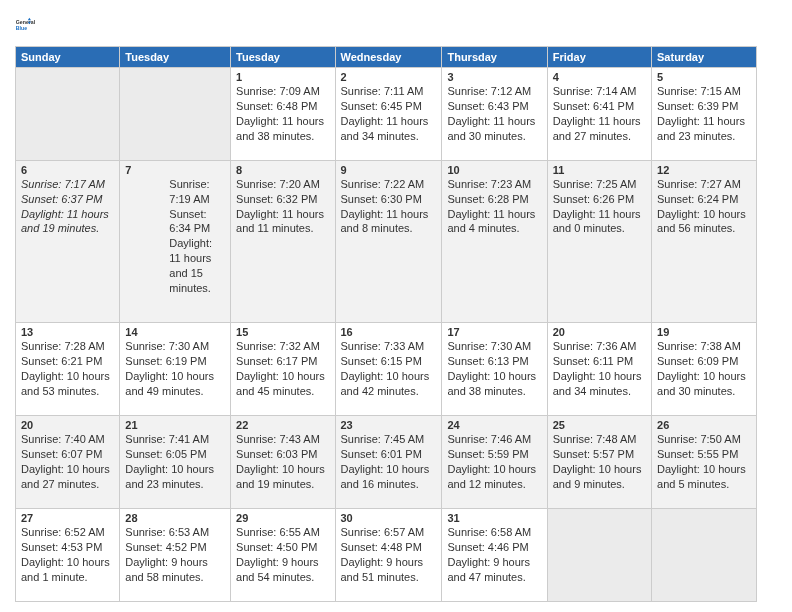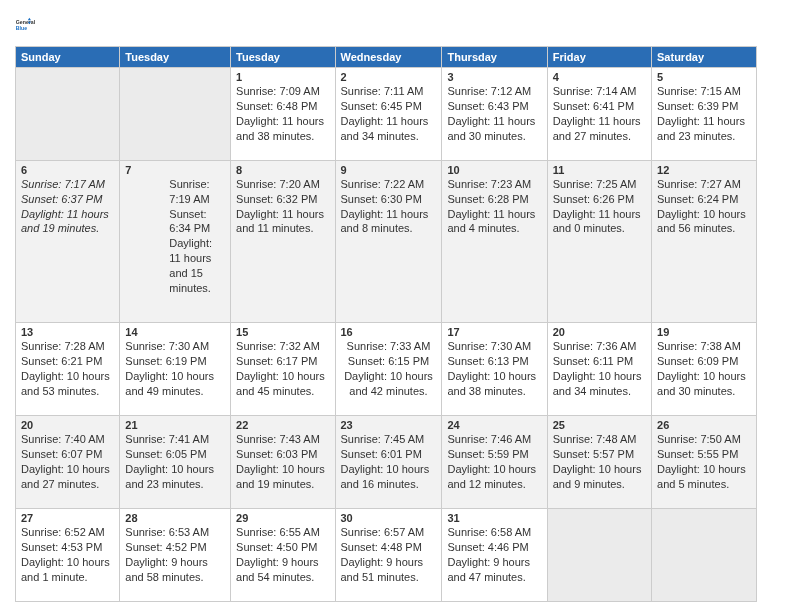--- a/index.html
+++ b/index.html
@@ -212,21 +212,21 @@
 Daylight: 10 hours and 49 minutes.</div>
           </td>
           <td>
             <span class="day-number">15</span>
             <div class="day-info" style="white-space: pre-line;">Sunrise: 7:32 AM
 Sunset: 6:17 PM
 Daylight: 10 hours and 45 minutes.</div>
           </td>
           <td>
             <span class="day-number">16</span>
-            <div class="day-info" style="white-space: pre-line; text-align: center;">Sunrise: 7:33 AM
+            <div class="day-info" style="white-space: pre-line;">Sunrise: 7:33 AM
 Sunset: 6:15 PM
 Daylight: 10 hours and 42 minutes.</div>
           </td>
           <td>
             <span class="day-number">17</span>
             <div class="day-info" style="white-space: pre-line;">Sunrise: 7:30 AM
 Sunset: 6:13 PM
 Daylight: 10 hours and 38 minutes.</div>
           </td>
           <td>

